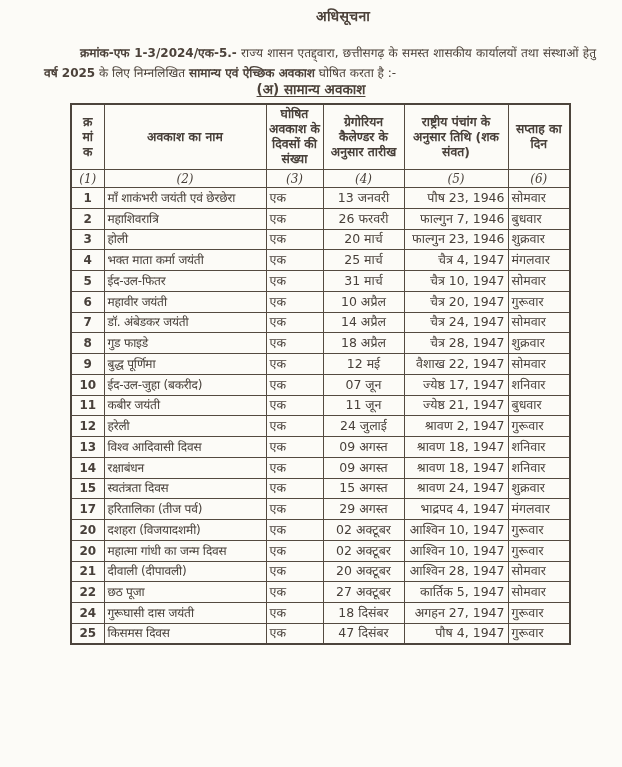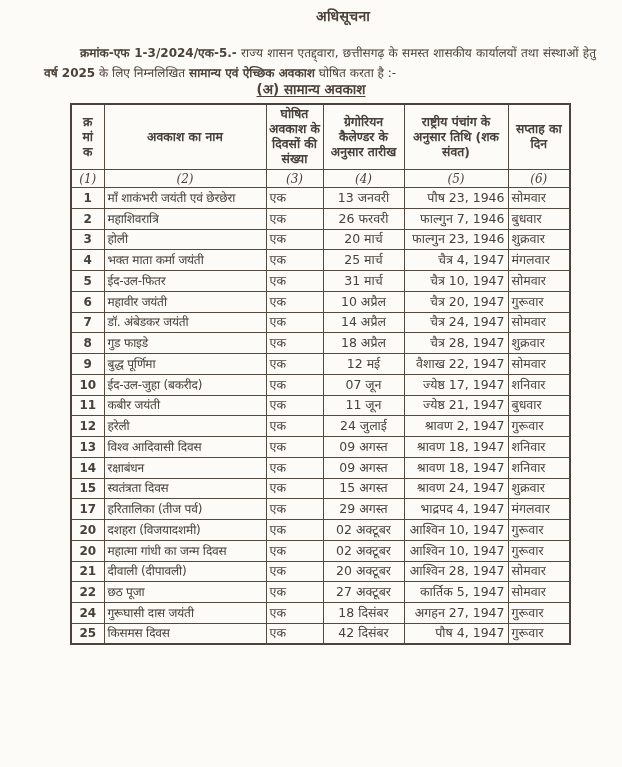--- a/index.html
+++ b/index.html
@@ -300,20 +300,20 @@
           <td class="c1">गुरूघासी दास जयंती</td>
           <td class="c2">एक</td>
           <td class="c3">18 दिसंबर</td>
           <td class="c4">अगहन 27, 1947</td>
           <td class="c5">गुरूवार</td>
         </tr>
         <tr class="data-row">
           <td class="c0">25</td>
           <td class="c1">किसमस दिवस</td>
           <td class="c2">एक</td>
-          <td class="c3">42 दिसंबर</td>
+          <td class="c3">47 दिसंबर</td>
           <td class="c4">पौष 4, 1947</td>
           <td class="c5">गुरूवार</td>
         </tr>
       </tbody>
   </table>
 
 </div>
 
 </body></html>

